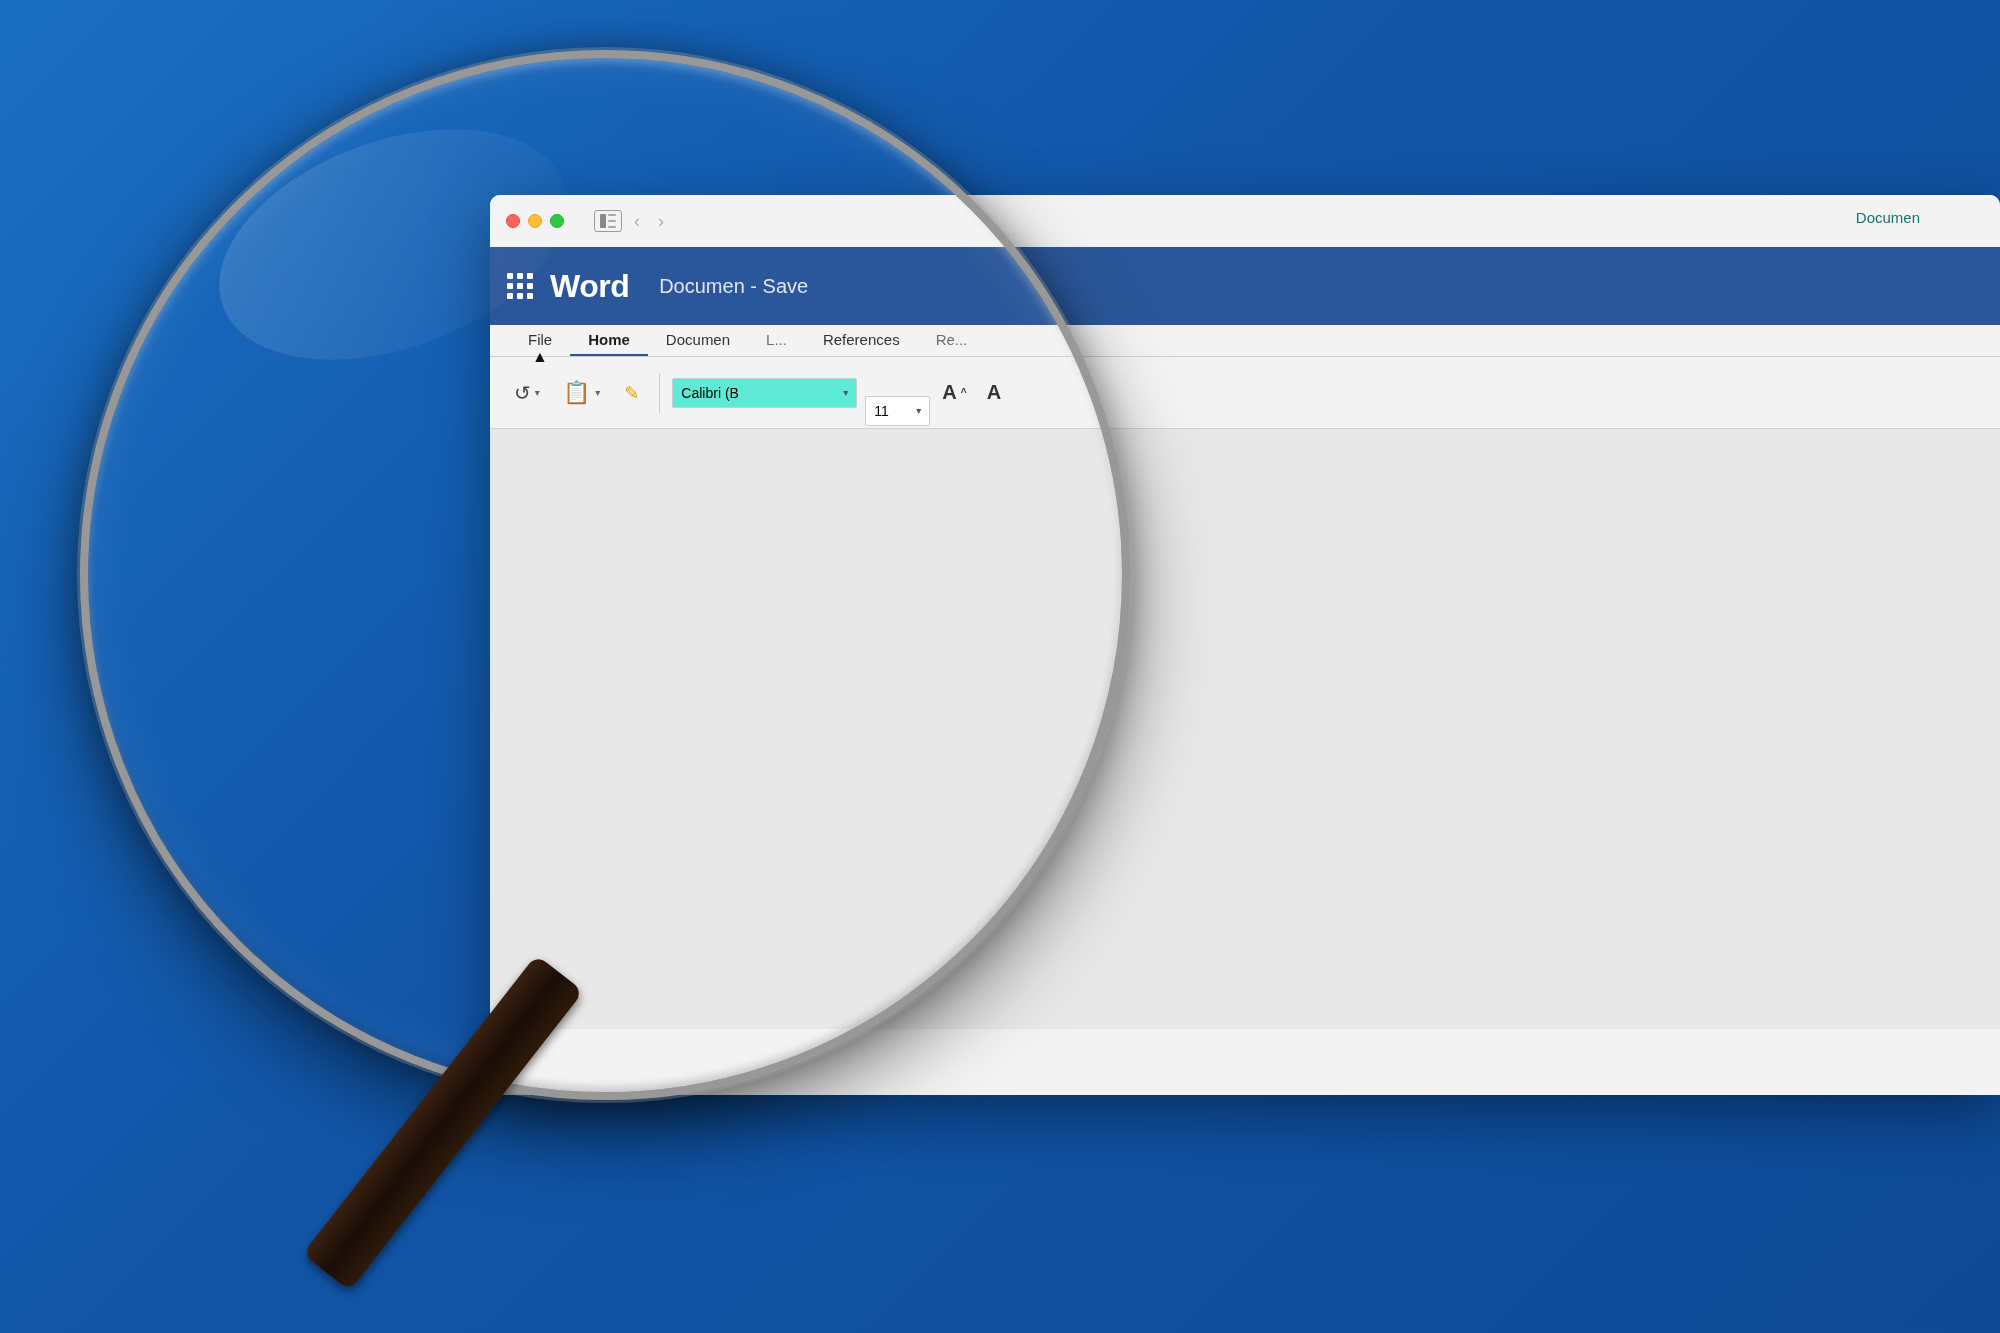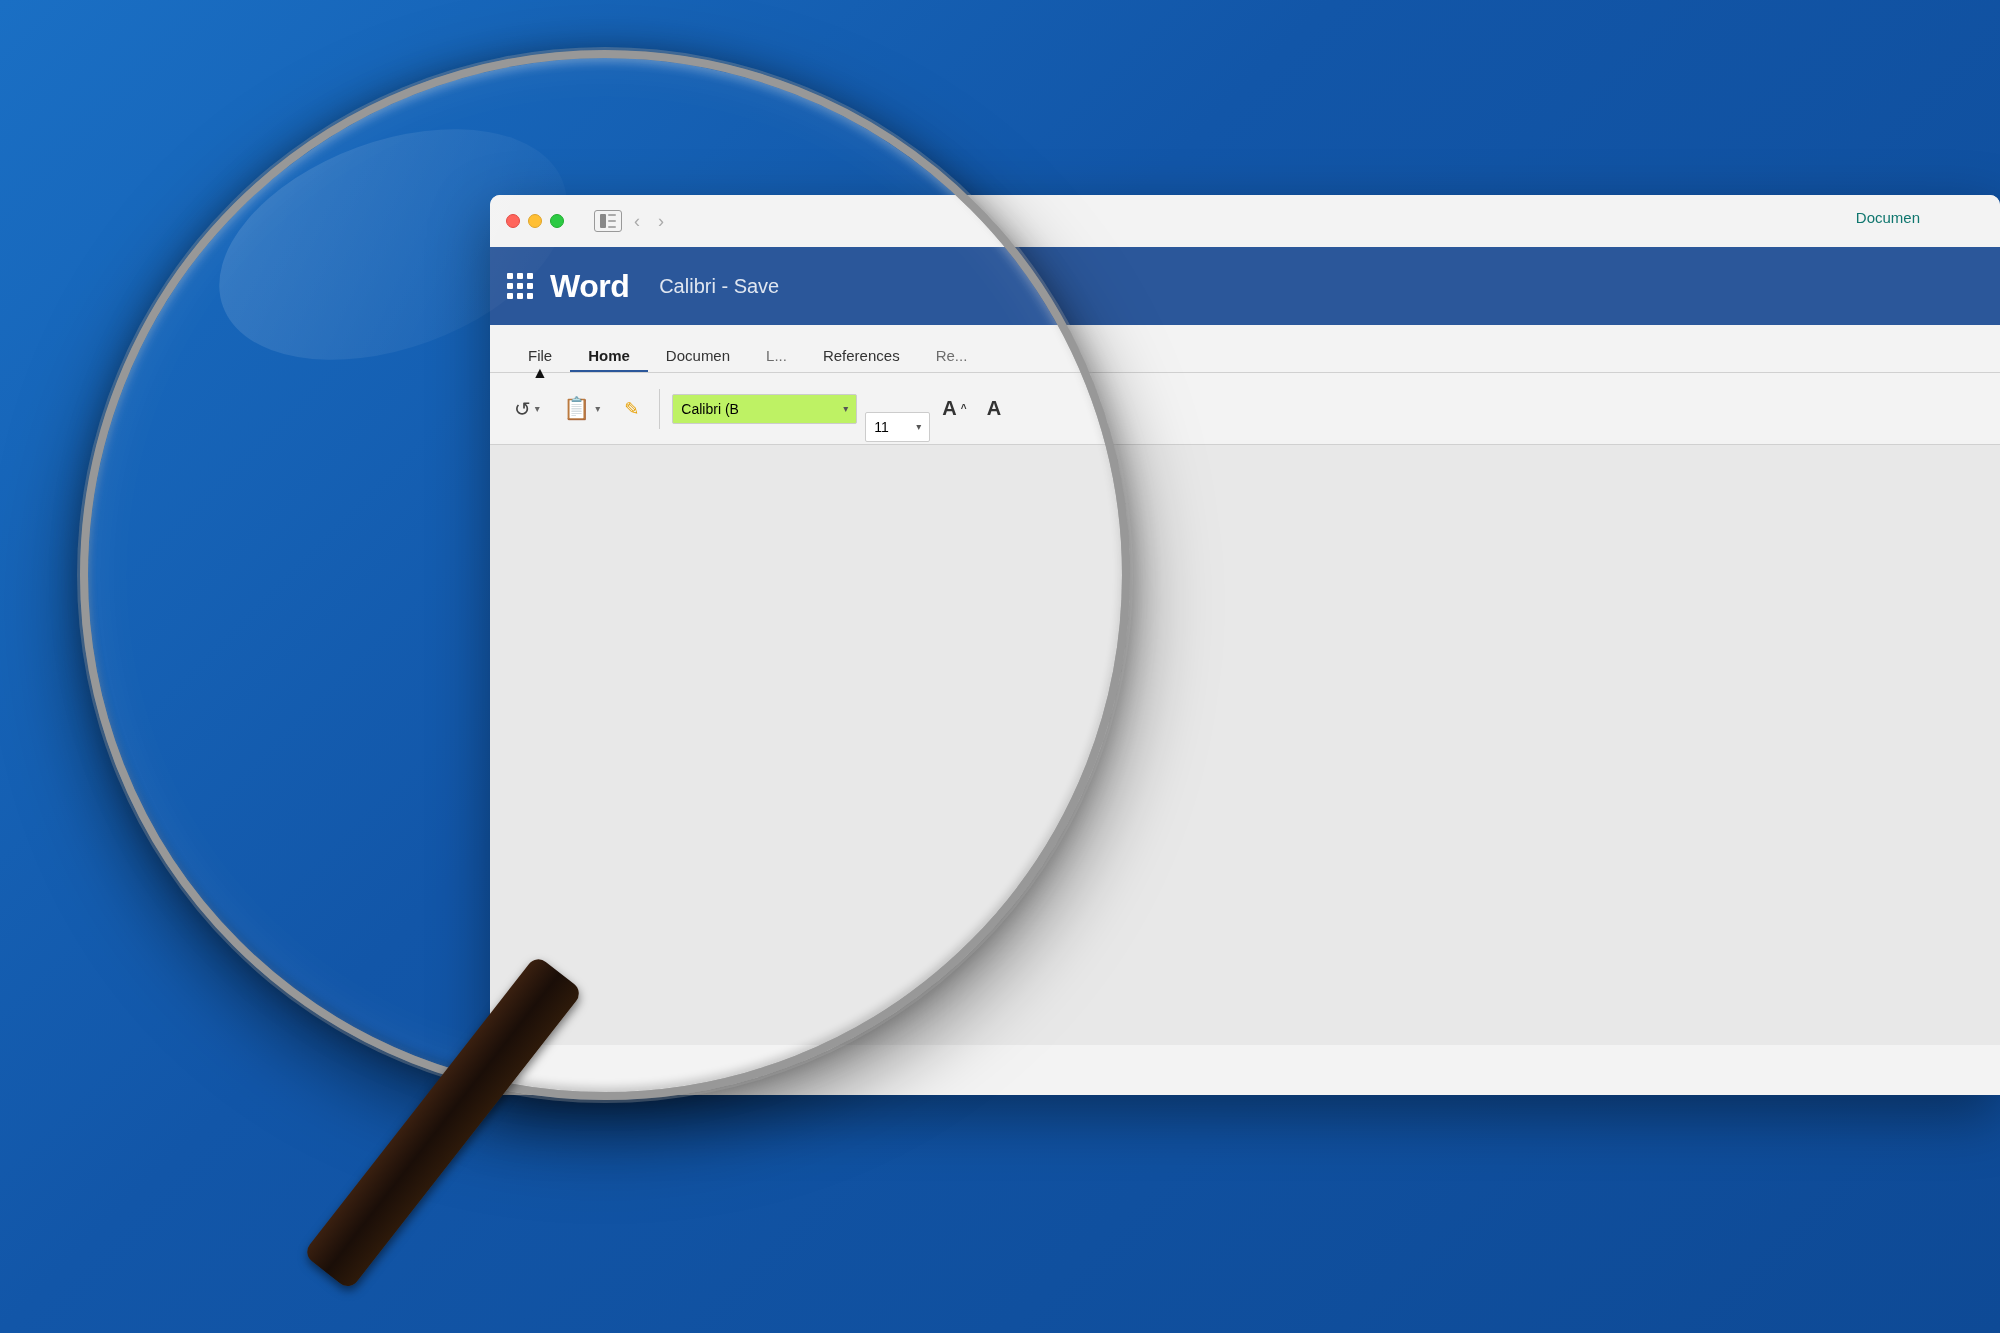--- a/index.html
+++ b/index.html
@@ -134,21 +134,21 @@
 
     .doc-title-header {
       font-size: 20px;
       color: rgba(255,255,255,0.85);
       font-weight: 400;
     }
 
     
     .ribbon-tabs {
       background: #f3f3f3;
-      height: 48px;
+      height: 32px;
       display: flex;
       align-items: flex-end;
       padding: 0 20px;
       border-bottom: 1px solid #d0d0d0;
     }
 
     .ribbon-tab {
       padding: 8px 18px;
       font-size: 15px;
       color: #333;
@@ -211,21 +211,21 @@
 
     .format-painter-icon {
       font-size: 18px;
       color: #e8a000;
     }
 
     .font-selector {
       width: 185px;
       height: 30px;
       border: 1px solid #ccc;
-      background: #bef264;
+      background: #5eead4;
       border-radius: 2px;
       display: flex;
       align-items: center;
       padding: 0 8px;
       justify-content: space-between;
       font-size: 14px;
     }
 
     .font-size-selector {
       width: 65px;
@@ -344,21 +344,21 @@
         <div class="dot"></div>
         <div class="dot"></div>
         <div class="dot"></div>
         <div class="dot"></div>
         <div class="dot"></div>
         <div class="dot"></div>
         <div class="dot"></div>
       </div>
     </div>
     <span class="app-name">Word</span>
-    <span class="doc-title-header">Calibri - Save</span>
+    <span class="doc-title-header">Documen - Save</span>
   </div>
 
   <div class="ribbon-tabs">
     <div class="ribbon-tab">
       <span>File</span>
       
       <div style="position:absolute; top:26px; left:22px; color:#111; font-size:16px; line-height:1;">▲</div>
     </div>
     <div class="ribbon-tab active">
       <span>Home</span>

